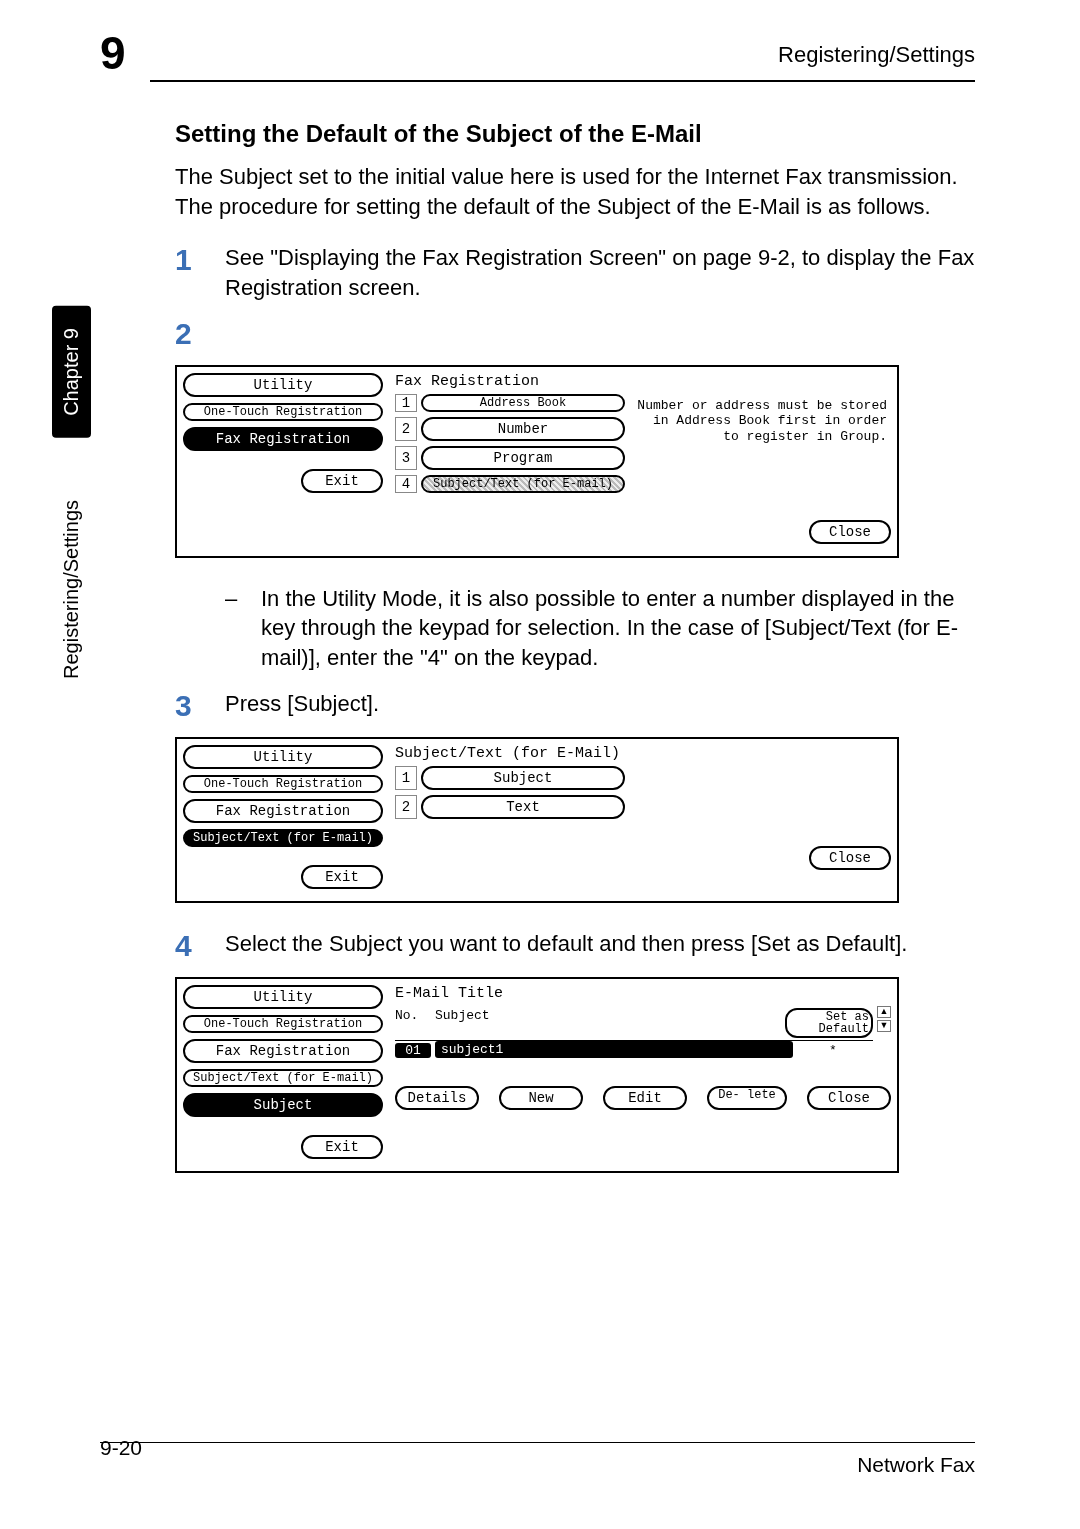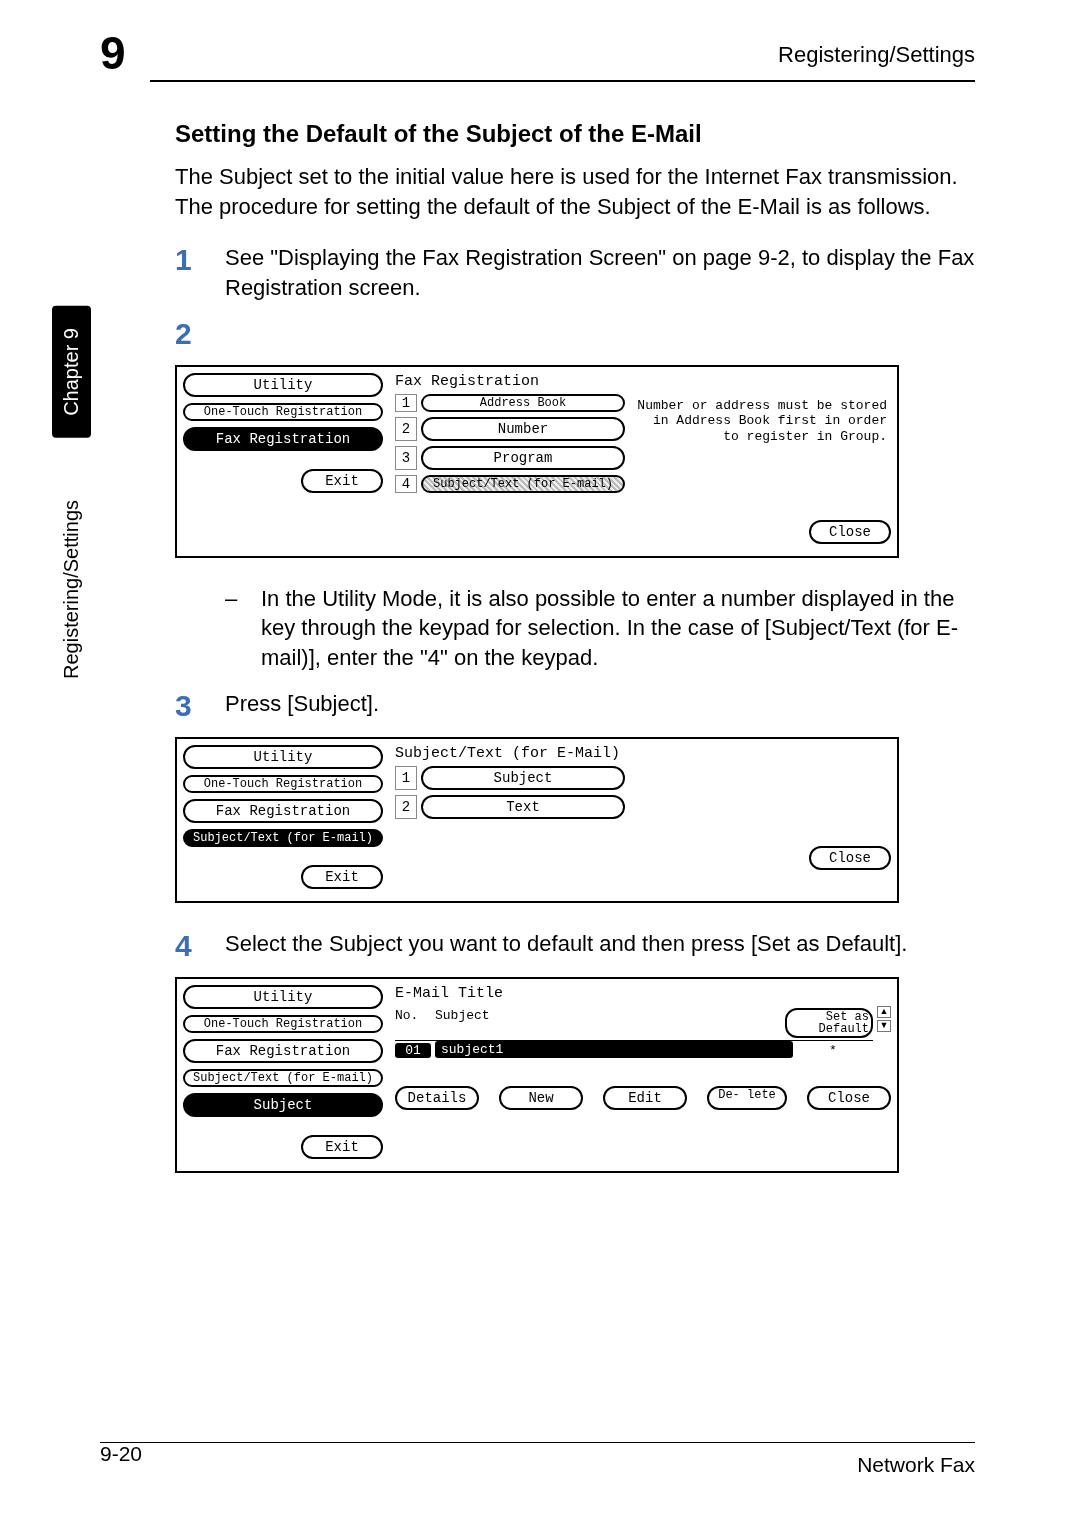--- a/index.html
+++ b/index.html
@@ -234,21 +234,21 @@
   .footer-rule {
     position: absolute;
     left: 100px;
     right: 105px;
     bottom: 86px;
     border-top: 1.5px solid #000;
   }
   .footer-left {
     position: absolute;
     left: 100px;
-    bottom: 63px;
+    bottom: 69px;
     font-size: 21px;
   }
   .footer-right {
     position: absolute;
     right: 105px;
     bottom: 52px;
     font-size: 21px;
   }
 </style>
 </head>

